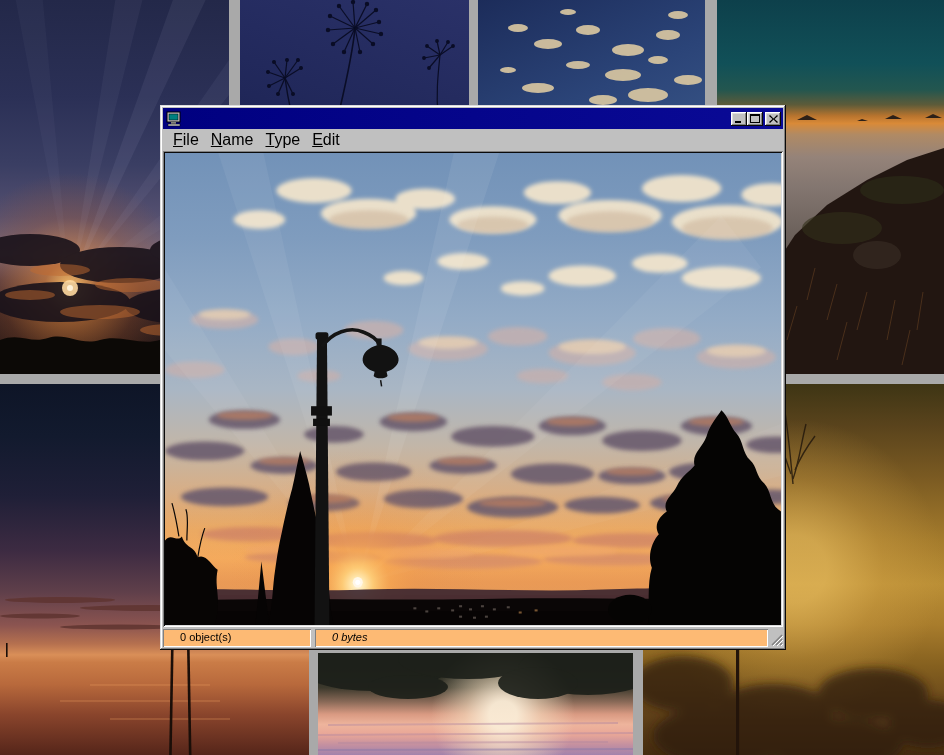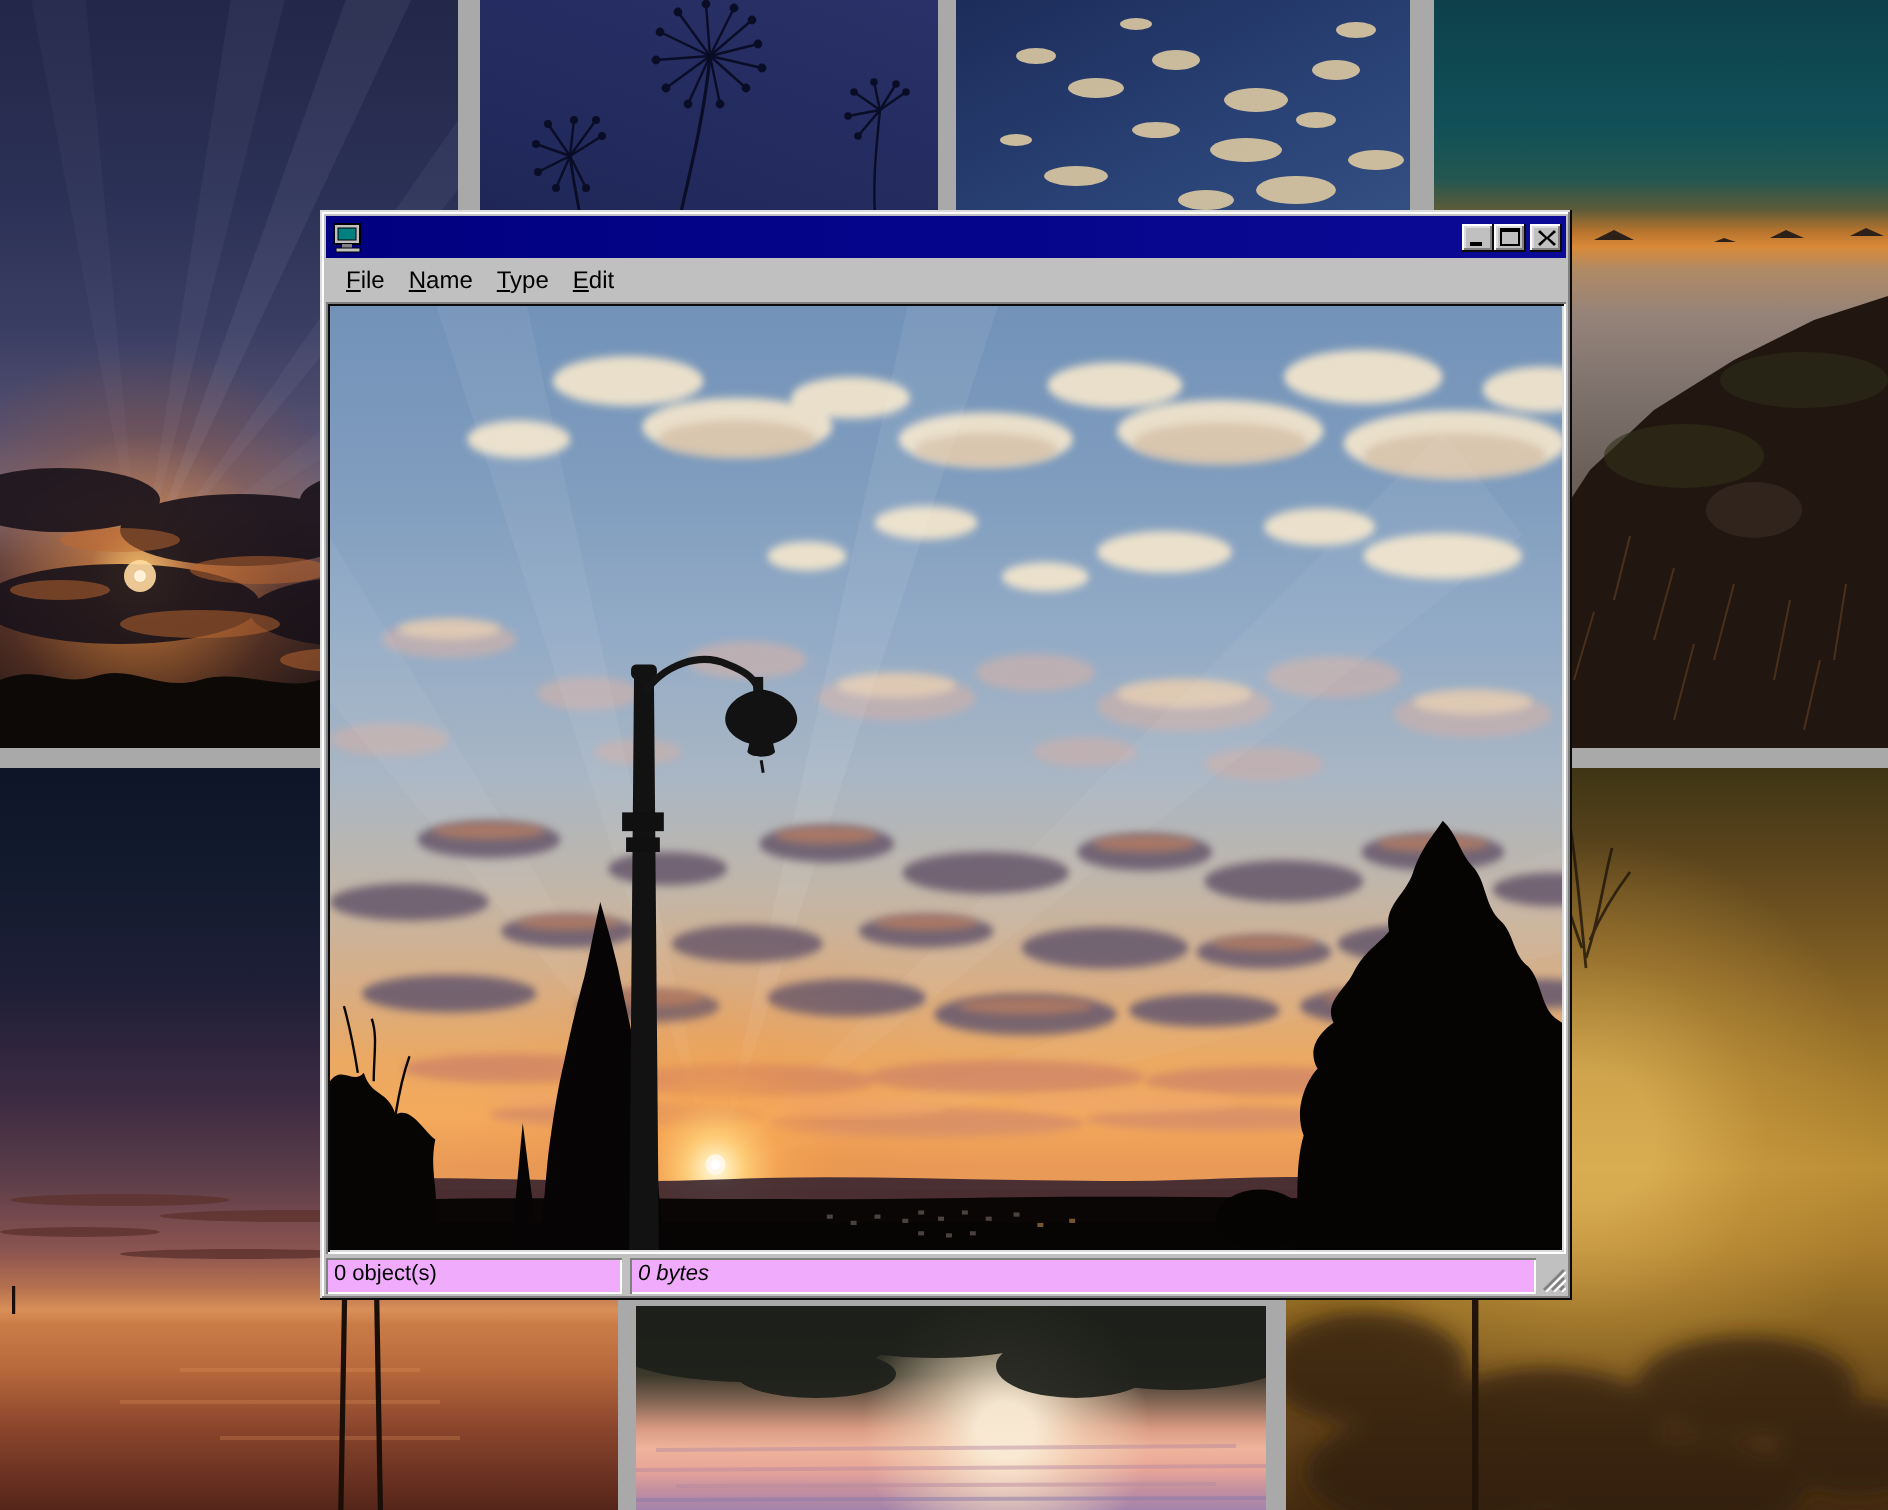--- a/index.html
+++ b/index.html
@@ -38,34 +38,34 @@
   .titlebar{height:21px;flex:0 0 21px;background:linear-gradient(90deg,#000080,#0a0a96);
     display:flex;align-items:center;padding:0 2px;}
   .titleicon{width:16px;height:16px;margin-left:1px;flex:0 0 16px;}
   .titletext{flex:1;color:#fff;font-weight:bold;font-size:11px;padding-left:3px;}
   .caption-buttons{display:flex;align-items:center;gap:0;}
   .cbtn{width:16px;height:14px;padding:0;border:0;background:#c0c0c0;
     box-shadow: inset -1px -1px #0a0a0a, inset 1px 1px #ffffff, inset -2px -2px #808080, inset 2px 2px #dcdcdc;
     display:flex;align-items:center;justify-content:center;}
   .cbtn.close{margin-left:2px;}
   .menubar{height:22px;flex:0 0 22px;display:flex;align-items:center;padding-left:4px;}
-  .menuitem{display:inline-block;padding:2px 6px;font-size:12px;}
+  .menuitem{display:inline-block;padding:2px 6px;font-size:16px;}
   .menuitem::first-letter{text-decoration:underline;}
   .headerrow{height:19px;flex:0 0 19px;display:flex;}
   .hcol{box-sizing:border-box;background:#c0c0c0;line-height:17px;padding-left:5px;
     box-shadow: inset -1px -1px #0a0a0a, inset 1px 1px #ffffff, inset -2px -2px #808080, inset 2px 2px #dcdcdc;
     white-space:nowrap;overflow:hidden;}
   .c0{width:123px}.c1{width:129px}.c2{width:102px}.c3{width:125px}
   .c4{width:53px;text-align:right;padding-right:6px;padding-left:0}
   .c5{flex:1}
   .client{flex:1;background:#000;box-sizing:border-box;padding:2px;
     box-shadow: inset 1px 1px #808080, inset -1px -1px #ffffff, inset 2px 2px #0a0a0a, inset -2px -2px #dcdcdc;}
   .client svg{display:block;width:100%;height:100%;}
   .statusbar{flex:0 0 18px;margin-top:2px;display:flex;gap:4px;position:relative;}
-  .spanel{box-sizing:border-box;height:18px;line-height:17px;padding-left:4px;background:#f0abfc;
+  .spanel{box-sizing:border-box;height:18px;line-height:17px;padding-left:17px;background:#fdba74;
     box-shadow: inset 1px 1px #808080, inset -1px -1px #ffffff;}
   .s1{width:148px;flex:0 0 148px;}
   .s2{flex:1;margin-right:15px;font-style:italic;}
   .grip{position:absolute;right:0;bottom:1px;width:13px;height:13px;}
 </style>
 </head>
 <body>
 
 <div id="desktop">
 

